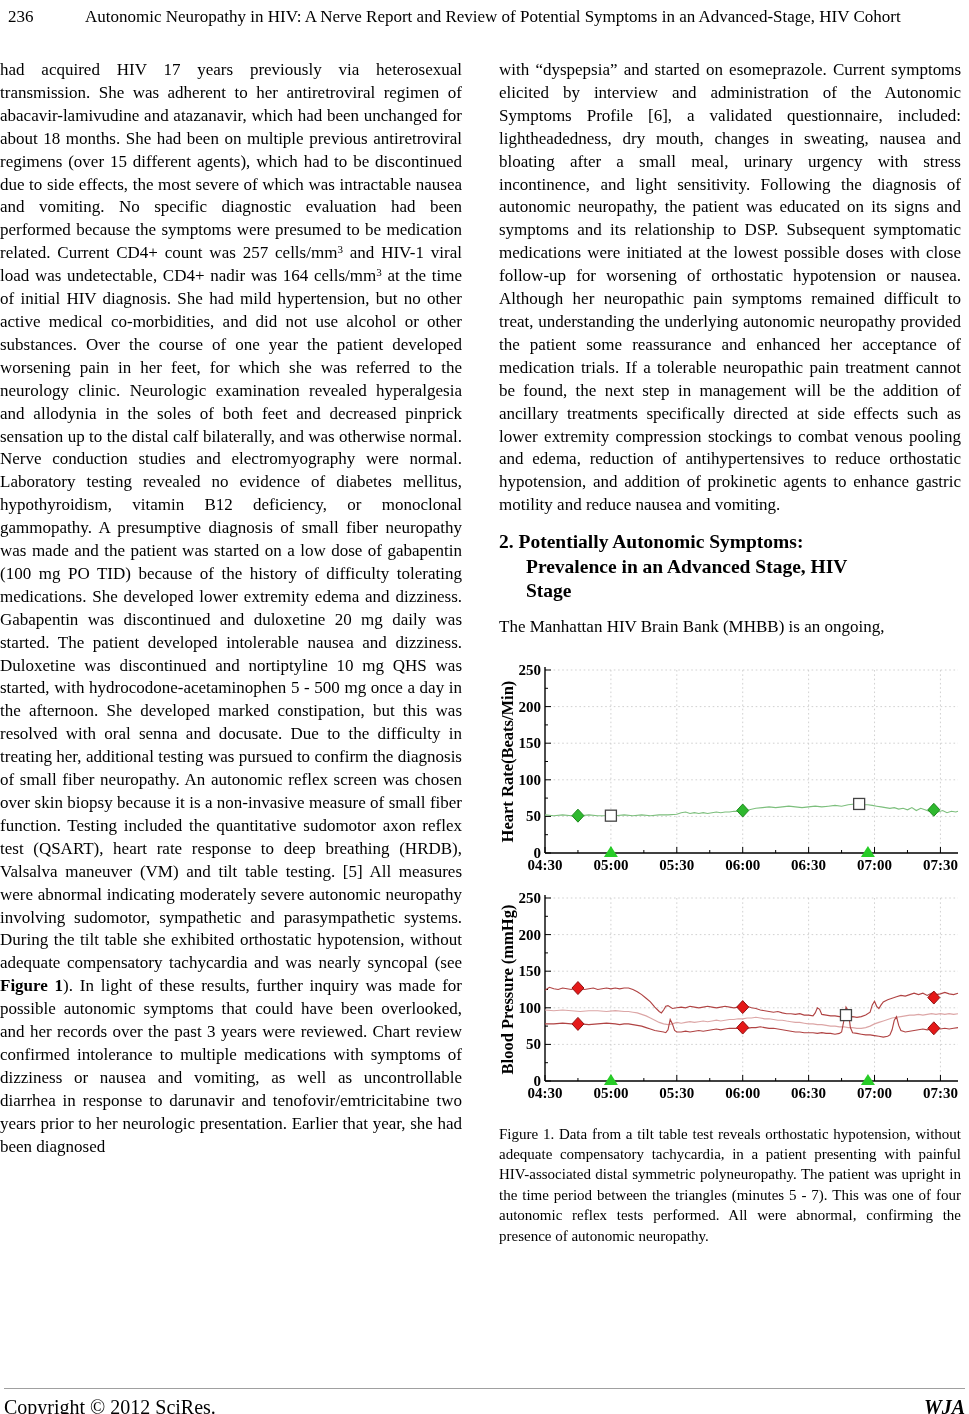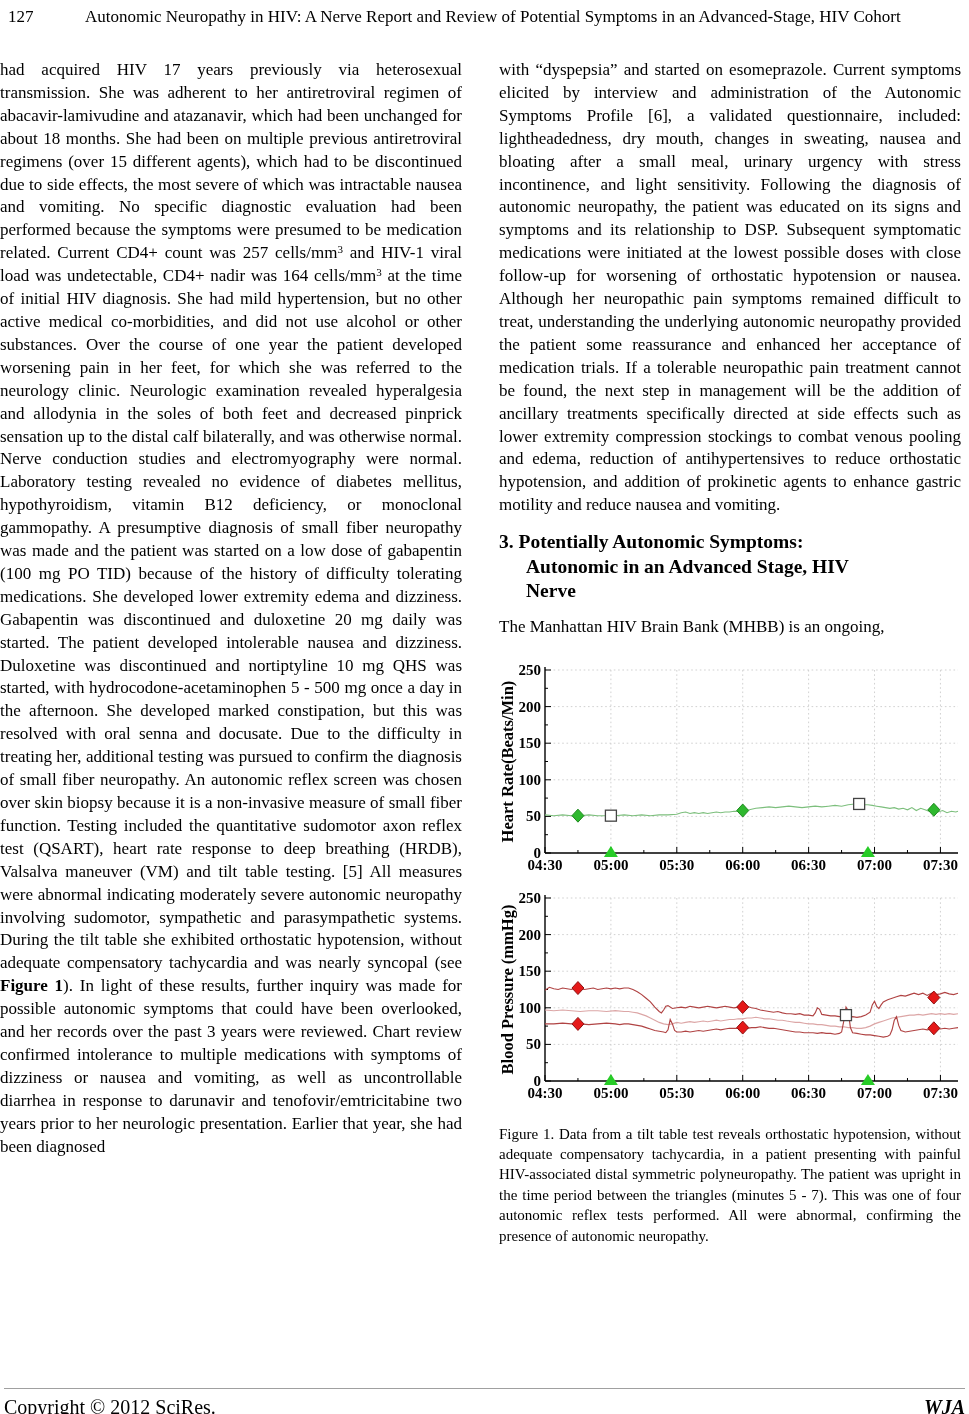--- a/index.html
+++ b/index.html
@@ -26,34 +26,34 @@
   .grid{stroke:#cccccc;stroke-width:0.9;stroke-dasharray:1.6 2.7;fill:none}
   .axis{stroke:#000;stroke-width:1.4;fill:none}
   .axis-min{stroke:#000;stroke-width:1;fill:none}
   .ticklabel{font-family:"Liberation Serif",serif;font-size:15px;font-weight:bold;fill:#000}
   .axislabel{font-family:"Liberation Serif",serif;font-size:16.5px;font-weight:bold;fill:#000}
 </style>
 </head>
 <body>
 
 <div class="header">
-  <span class="pagenum">127</span>
+  <span class="pagenum">236</span>
   <span class="title">Autonomic Neuropathy in HIV: A Nerve Report and Review of Potential Symptoms in an Advanced-Stage, HIV Cohort</span>
 </div>
 
 <div class="cols">
   <div class="col">
     <p><span>had acquired HIV 17 years previously via heterosexual transmission. She was adherent to her antiretroviral regimen of abacavir-lamivudine and atazanavir, which had been unchanged for about 18 months. She had been on multiple previous antiretroviral regimens (over 15 different agents), which had to be discontinued due to side effects, the most severe of which was intractable nausea and vomiting. No specific diagnostic evaluation had been performed because the symptoms were presumed to be medication related. Current CD4+ count was 257 cells/mm</span><sup>3</sup><span> and HIV-1 viral load was undetectable, CD4+ nadir was 164 cells/mm</span><sup>3</sup><span> at the time of initial HIV diagnosis. She had mild hypertension, but no other active medical co-morbidities, and did not use alcohol or other substances. Over the course of one year the patient developed worsening pain in her feet, for which she was referred to the neurology clinic. Neurologic examination revealed hyperalgesia and allodynia in the soles of both feet and decreased pinprick sensation up to the distal calf bilaterally, and was otherwise normal. Nerve conduction studies and electromyography were normal. Laboratory testing revealed no evidence of diabetes mellitus, hypothyroidism, vitamin B12 deficiency, or monoclonal gammopathy. A presumptive diagnosis of small fiber neuropathy was made and the patient was started on a low dose of gabapentin (100 mg PO TID) because of the history of difficulty tolerating medications. She developed lower extremity edema and dizziness. Gabapentin was discontinued and duloxetine 20 mg daily was started. The patient developed intolerable nausea and dizziness. Duloxetine was discontinued and nortiptyline 10 mg QHS was started, with hydrocodone-acetaminophen 5 - 500 mg once a day in the afternoon. She developed marked constipation, but this was resolved with oral senna and docusate. Due to the difficulty in treating her, additional testing was pursued to confirm the diagnosis of small fiber neuropathy. An autonomic reflex screen was chosen over skin biopsy because it is a non-invasive measure of small fiber function. Testing included the quantitative sudomotor axon reflex test (QSART), heart rate response to deep breathing (HRDB), Valsalva maneuver (VM) and tilt table testing. [5] All measures were abnormal indicating moderately severe autonomic neuropathy involving sudomotor, sympathetic and parasympathetic systems. During the tilt table she exhibited orthostatic hypotension, without adequate compensatory tachycardia and was nearly syncopal (see </span><b>Figure 1</b><span>). In light of these results, further inquiry was made for possible autonomic symptoms that could have been overlooked, and her records over the past 3 years were reviewed. Chart review confirmed intolerance to multiple medications with symptoms of dizziness or nausea and vomiting, as well as uncontrollable diarrhea in response to darunavir and tenofovir/emtricitabine two years prior to her neurologic presentation. Earlier that year, she had been diagnosed</span></p>
   </div>
   <div class="col">
     <p>with “dyspepsia” and started on esomeprazole. Current symptoms elicited by interview and administration of the Autonomic Symptoms Profile [6], a validated questionnaire, included: lightheadedness, dry mouth, changes in sweating, nausea and bloating after a small meal, urinary urgency with stress incontinence, and light sensitivity. Following the diagnosis of autonomic neuropathy, the patient was educated on its signs and symptoms and its relationship to DSP. Subsequent symptomatic medications were initiated at the lowest possible doses with close follow-up for worsening of orthostatic hypotension or nausea. Although her neuropathic pain symptoms remained difficult to treat, understanding the underlying autonomic neuropathy provided the patient some reassurance and enhanced her acceptance of medication trials. If a tolerable neuropathic pain treatment cannot be found, the next step in management will be the addition of ancillary treatments specifically directed at side effects such as lower extremity compression stockings to combat venous pooling and edema, reduction of antihypertensives to reduce orthostatic hypotension, and addition of prokinetic agents to enhance gastric motility and reduce nausea and vomiting.</p>
     <div class="heading">
-      <div>3. Potentially Autonomic Symptoms:</div>
-      <div class="hl-indent">Autonomic in an Advanced Stage, HIV</div>
-      <div class="hl-indent">Nerve</div>
+      <div>2. Potentially Autonomic Symptoms:</div>
+      <div class="hl-indent">Prevalence in an Advanced Stage, HIV</div>
+      <div class="hl-indent">Stage</div>
     </div>
     <p class="p2">The Manhattan HIV Brain Bank (MHBB) is an ongoing,</p>
     <div class="fig">
       <svg width="462" height="228">
           <line x1="46" y1="157.4" x2="459" y2="157.4" class="grid"></line>
           <line x1="46" y1="120.8" x2="459" y2="120.8" class="grid"></line>
           <line x1="46" y1="84.2" x2="459" y2="84.2" class="grid"></line>
           <line x1="46" y1="47.599999999999994" x2="459" y2="47.599999999999994" class="grid"></line>
           <line x1="46" y1="11" x2="459" y2="11" class="grid"></line>
           <line x1="111.90425531914893" y1="11" x2="111.90425531914893" y2="194" class="grid"></line>

